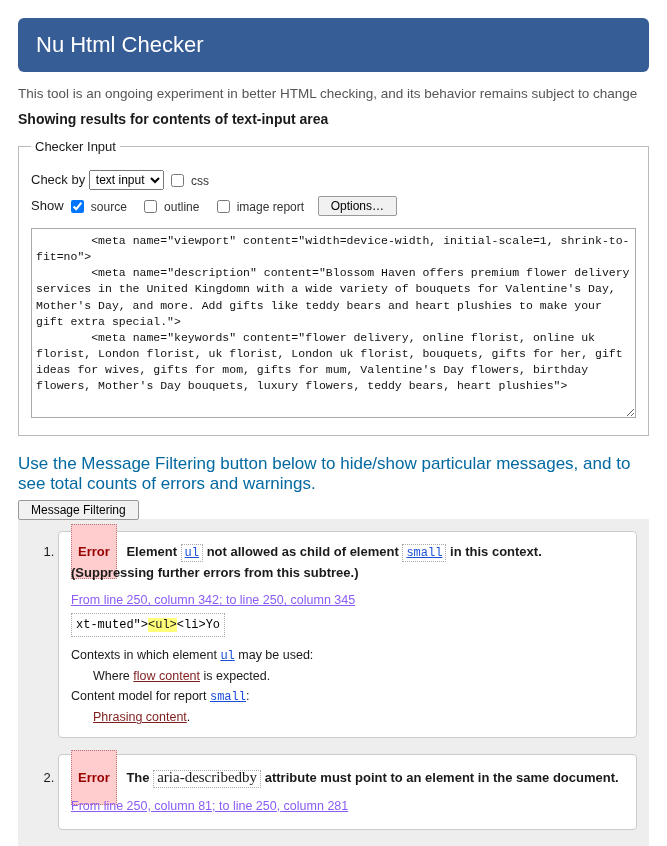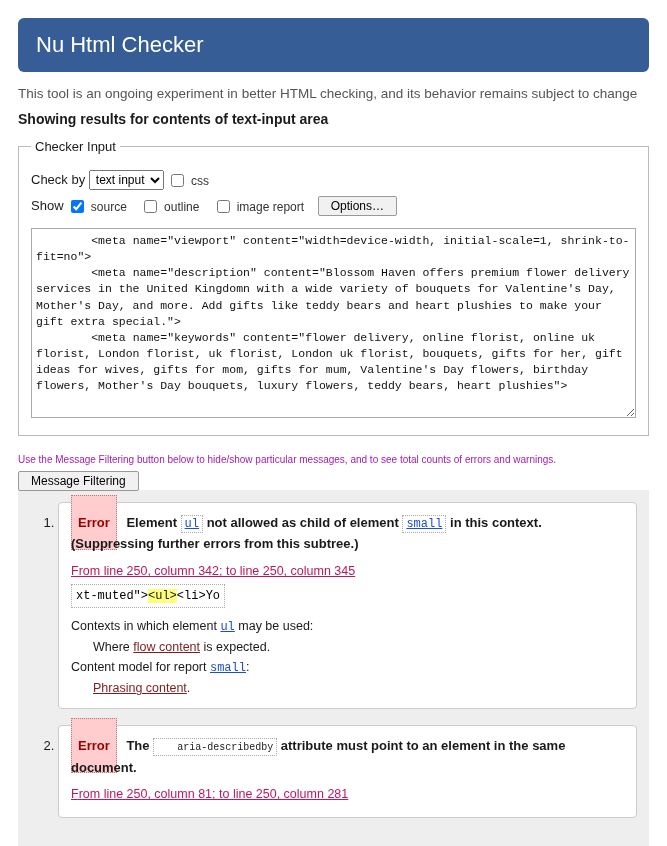--- a/index.html
+++ b/index.html
@@ -78,22 +78,22 @@
     font-family: "Courier New", monospace;
     font-size: 11.5px;
     line-height: 1.4;
     margin-top: 6px;
     resize: both;
     padding: 4px;
     border: 1px solid #aaa;
     color: #111;
   }
   .filter-note {
-    color: #a21caf;
-    font-size: 10px;
+    color: #0369a1;
+    font-size: 17px;
     margin: 8px 0 6px;
   }
   button.msgfilter {
     margin-bottom: 0;
   }
   .results {
     background: #eee;
     padding: 12px 12px 18px 12px;
     margin-top: -1px;
   }
@@ -129,21 +129,21 @@
     padding: 1px 3px;
     font-family: "Courier New", monospace;
     font-size: 12px;
     font-weight: normal;
   }
   .codebox a { color: #1a4fd8; text-decoration: underline; }
   .loc {
     margin: 8px 0 6px;
   }
   .loc a {
-    color: #be185d;
+    color: #8b5cf6;
     font-size: 12.5px;
     text-decoration: underline;
   }
   .extract {
     font-family: "Courier New", monospace;
     font-size: 12px;
     border: 1px dotted #aaa;
     padding: 2px 4px;
     display: inline-block;
     line-height: 1.5;
@@ -159,23 +159,22 @@
   }
   .details a { color: #7f1d1d; text-decoration: underline; }
   .details .indent { margin-left: 22px; }
   .codeinline {
     font-family: "Courier New", monospace;
     font-size: 12px;
     color: #1a4fd8;
     text-decoration: underline;
   }
   .codeinline-plain {
-    font-family: Liberation Mono, monospace;
-    font-size: 10px;
-    margin-left: 20px;
+    font-family: Liberation Serif, serif;
+    font-size: 15px;
   }
 </style>
 </head>
 <body>
 
 
 
 <div class="banner">
   <h1>Nu Html Checker</h1>
 </div>

